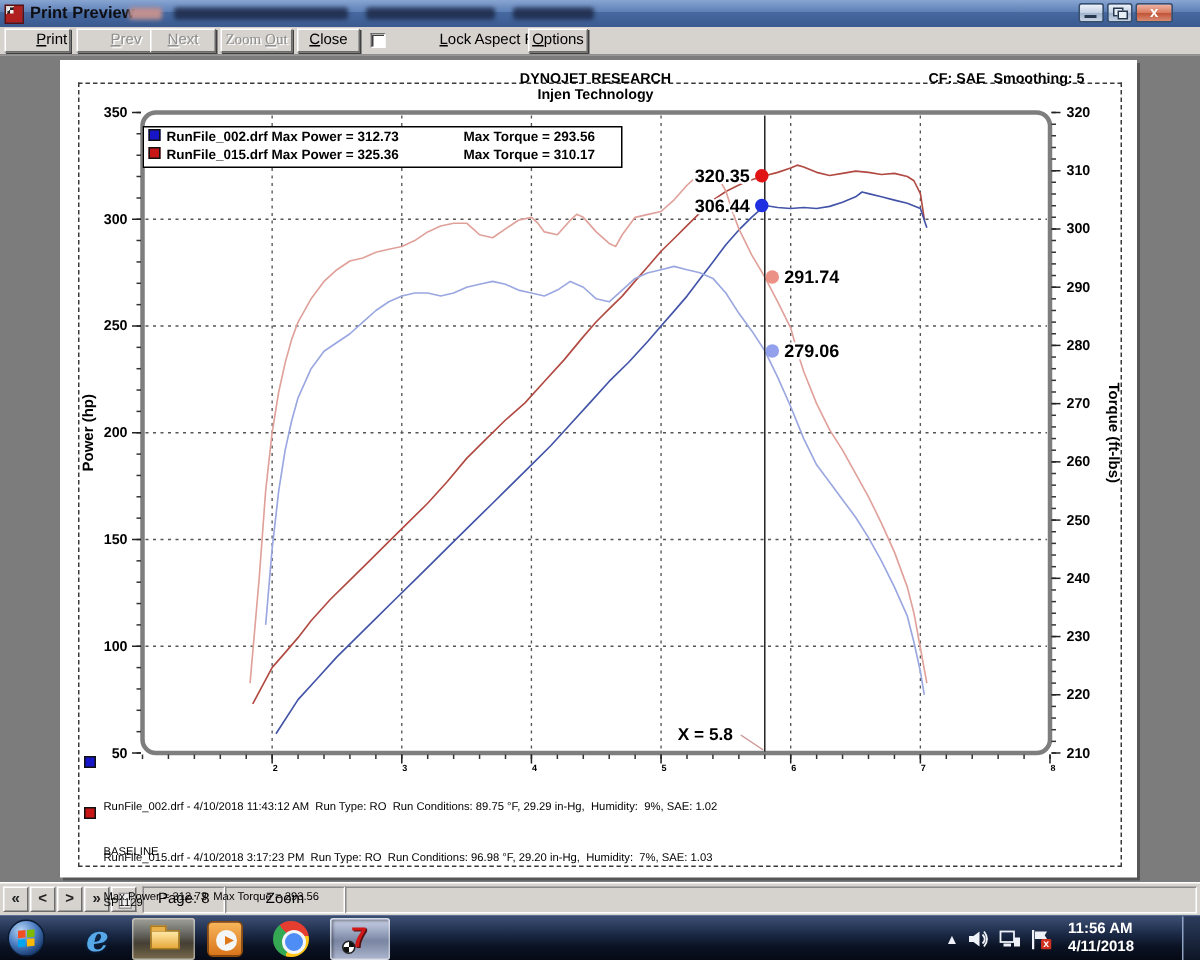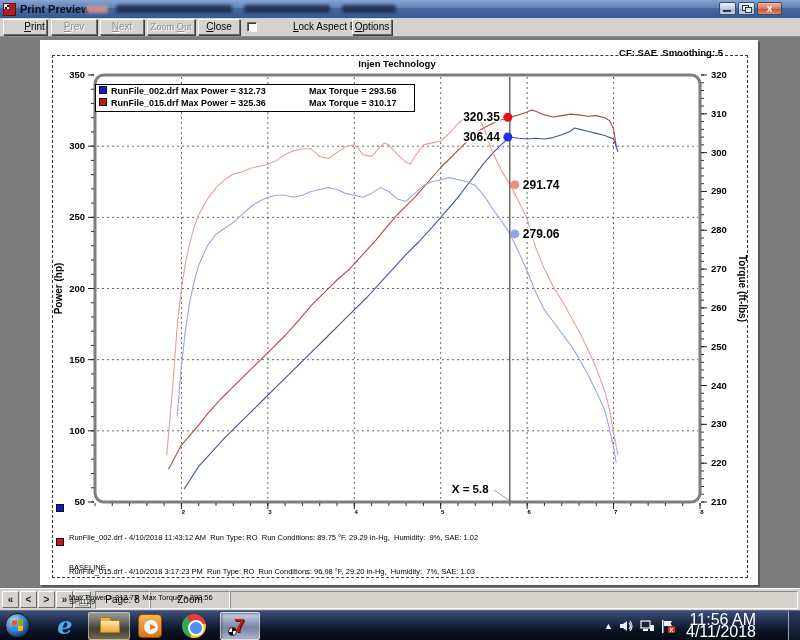--- a/index.html
+++ b/index.html
@@ -113,21 +113,21 @@
     border-radius:50%; background:#4e8df5; border:2px solid #f2f4f6; }
   .tb-active { left:220px; width:40px;
     background:linear-gradient(rgba(225,232,250,.85),rgba(165,178,210,.7) 55%,rgba(200,210,238,.85));
     box-shadow:inset 1px 1px 2px rgba(0,0,0,.4); }
   .seven { position:absolute; left:13px; top:2px; font-size:19px; font-weight:bold; color:#d01818;
     text-shadow:1px 1px 0 #501010; }
   .checker { position:absolute; left:7px; bottom:3px; width:9px; height:9px; border-radius:50%;
     background:conic-gradient(#111 0 25%,#fff 0 50%,#111 0 75%,#fff 0); border:1px solid #222; }
   .tray { position:absolute; right:44px; top:0; height:30px; display:flex; align-items:center; gap:7px; }
   .trayglyph { color:#eef2f8; font-size:9px; }
-  .clock { color:#fff; font-size:16px; line-height:12px; text-align:right; margin-left:4px; }
+  .clock { color:#fff; font-size:10px; line-height:12px; text-align:left; margin-left:4px;font-weight:bold; }
   .showdesk { position:absolute; right:0; top:0; width:12px; height:30px;
     border-left:1px solid #8fa3c4; background:linear-gradient(#2c3c5c,#0c1424); }
 </style>
 </head>
 <body>
 
 <div class="window">
 
   <div class="titlebar">
     <div class="app-icon"></div>
@@ -145,21 +145,21 @@
           <div class="resgl2"></div>
         </div>
       <div class="wbtn close">
           <div class="xgl">x</div>
         </div>
     </div>
   </div>
 
   <div class="toolbar">
     <div class="tbtn" style="left:3px; width:44px;padding-left:19px;"><span></span><u>P</u><span>rint</span></div>
-    <div class="tbtn disabled" style="left:51px; width:46px;"><span></span><u>P</u><span>rev</span></div>
+    <div class="tbtn disabled" style="left:51px; width:66px;"><span></span><u>P</u><span>rev</span></div>
     <div class="tbtn disabled" style="left:100px; width:44px;"><span></span><u>N</u><span>ext</span></div>
     <div class="tbtn disabled" style="left:147px; width:48px;font-family:Liberation Serif, serif;"><span>Zoom </span><u>O</u><span>ut</span></div>
     <div class="tbtn" style="left:198px; width:42px;"><span></span><u>C</u><span>lose</span></div>
     <div class="chk"></div>
     <div class="chklabel"><span></span><u>L</u><span>ock Aspect Ratio</span></div>
     <div class="tbtn" style="left:352px; width:40px;"><span></span><u>O</u><span>ptions</span></div>
   </div>
 
   <div class="preview">
     <div class="page">
@@ -375,20 +375,21 @@
             <text x="459.85714285714283" y="81.2018333333333" text-anchor="end" font-size="12" font-weight="bold" fill="#000" font-family="&quot;Liberation Sans&quot;, sans-serif" paint-order="stroke" stroke="#fff" stroke-width="3">320.35</text>
             <circle cx="467.85714285714283" cy="97.0004" r="4.5" fill="#2030e0"></circle>
             <text x="459.85714285714283" y="101.0004" text-anchor="end" font-size="12" font-weight="bold" fill="#000" font-family="&quot;Liberation Sans&quot;, sans-serif" paint-order="stroke" stroke="#fff" stroke-width="3">306.44</text>
             <circle cx="474.85714285714283" cy="144.70018181818176" r="4.5" fill="#ec9186"></circle>
             <text x="482.85714285714283" y="148.70018181818176" text-anchor="start" font-size="12" font-weight="bold" fill="#000" font-family="&quot;Liberation Sans&quot;, sans-serif" paint-order="stroke" stroke="#fff" stroke-width="3">291.74</text>
             <circle cx="474.85714285714283" cy="193.92163636363637" r="4.5" fill="#93a0ec"></circle>
             <text x="482.85714285714283" y="197.92163636363637" text-anchor="start" font-size="12" font-weight="bold" fill="#000" font-family="&quot;Liberation Sans&quot;, sans-serif" paint-order="stroke" stroke="#fff" stroke-width="3">279.06</text>
           </g>
         </svg>
 
+      <div class="hdr-center">DYNOJET RESEARCH</div>
       <div class="hdr-sub">Injen Technology</div>
       <div class="hdr-right">CF: SAE  Smoothing: 5</div>
 
       <div class="legend">
         <div class="leg-row">
           <span class="leg-sw" style="background: rgb(22, 22, 200);"></span>
           <span class="leg-left">RunFile_002.drf Max Power = 312.73</span>
           <span class="leg-right">Max Torque = 293.56</span>
         </div>
         <div class="leg-row">

